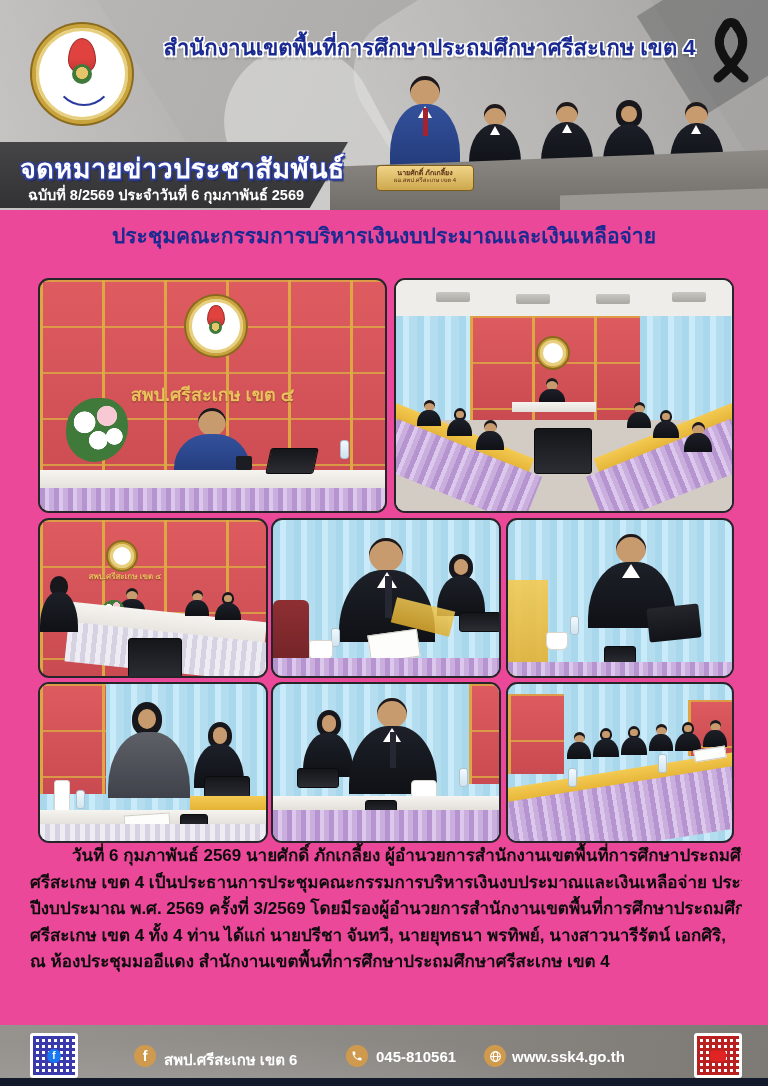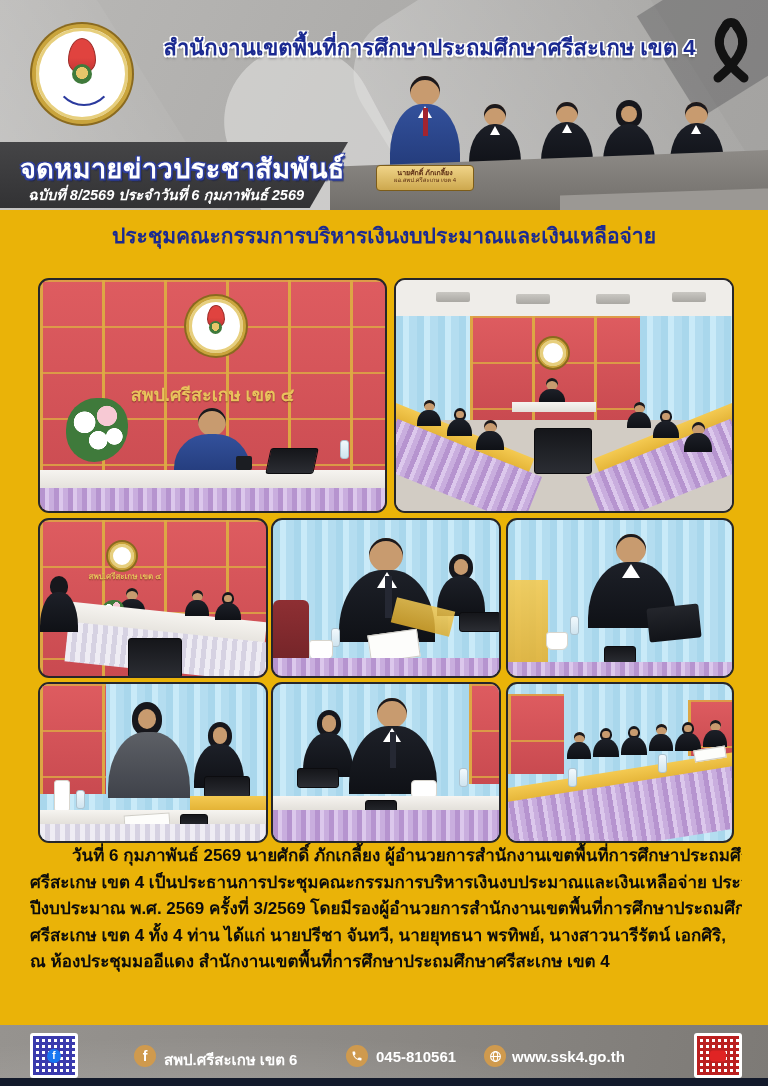--- a/index.html
+++ b/index.html
@@ -1,35 +1,35 @@
 <!DOCTYPE html>
 <html><head>
 <meta charset="utf-8">
 <style>
   html,body{margin:0;padding:0;background:#e9e9e9;}
-  .page{position:relative;width:768px;height:1086px;margin:0 auto;background:#eab308;overflow:hidden;
+  .page{position:relative;width:768px;height:1086px;margin:0 auto;background:#ec4899;overflow:hidden;
         font-family:"Liberation Sans","DejaVu Sans",sans-serif;}
   .a{position:absolute;}
 
   
   .hdr{left:0;top:0;width:768px;height:210px;background:linear-gradient(115deg,#b9b8b6 0%,#aeadab 45%,#a3a2a0 100%);overflow:hidden;}
   .stripe{background:linear-gradient(90deg,rgba(255,255,255,.28),rgba(255,255,255,.05));transform:rotate(-32deg);border-radius:60px;}
   .pill{background:rgba(230,229,227,.55);border-radius:120px;transform:rotate(-28deg);}
   .hdr-title{left:142px;top:30px;width:575px;text-align:center;font-size:22px;font-weight:bold;color:#1b2a91;
     text-shadow:-1.5px -1.5px 0 #fff,1.5px -1.5px 0 #fff,-1.5px 1.5px 0 #fff,1.5px 1.5px 0 #fff,0 3px 3px rgba(0,0,0,.35);}
   .emb{border-radius:50%;background:#fff;border:4px solid #c9a43c;box-shadow:0 0 0 2px #8a6a1f,inset 0 0 0 3px #e7cf7d;}
   .drop{background:linear-gradient(180deg,#e0433f 55%,#c03434);border-radius:50% 50% 50% 50%/62% 62% 38% 38%;border:1px solid #9c2b27;}
   .gc{border-radius:50%;background:radial-gradient(circle at 50% 45%,#e6c56a 0 40%,#3f7a3b 41% 75%,#b23c36 76%);}
   .arc{border:2px solid #2b3a9e;border-color:transparent transparent #2b3a9e transparent;border-radius:50%;}
   .podium{background:linear-gradient(180deg,#8d8a86,#716e6a);}
   .banner{left:0;top:142px;width:348px;height:66px;background:linear-gradient(180deg,#454547,#323234);
           clip-path:polygon(0 0,100% 0,89% 100%,0 100%);}
   .news-title{left:20px;top:147px;font-size:27px;font-weight:bold;color:#fff;letter-spacing:.5px;
     text-shadow:-1.5px -1.5px 0 #2e3e9e,1.5px -1.5px 0 #2e3e9e,-1.5px 1.5px 0 #2e3e9e,1.5px 1.5px 0 #2e3e9e,2px 3px 1px rgba(15,25,80,.55);}
-  .issue-line{left:28px;top:183px;font-size:14.5px;font-weight:bold;color:#fff;font-style:italic;}
+  .issue-line{left:28px;top:183px;font-size:14.5px;font-weight:bold;color:#fff;}
   .fig-torso{background:linear-gradient(180deg,#1c1f27,#101218);border-radius:48% 48% 0 0/90% 90% 0 0;}
   .fig-head{border-radius:50%;background:#c89b6f;box-shadow:inset 0 4px 0 rgba(18,18,24,.95);}
   .shirt{background:#fff;clip-path:polygon(50% 0,100% 100%,0 100%);}
   .tie{background:#252833;}
   .plate{left:376px;top:165px;width:96px;height:24px;background:linear-gradient(180deg,#f0d488,#cda84e);
          border:1px solid #7c5c19;border-radius:4px;text-align:center;color:#5a2b12;line-height:1.3;}
   .plate .l1{font-size:7px;font-weight:bold;margin-top:2px;}
   .plate .l2{font-size:6px;}
 
   

